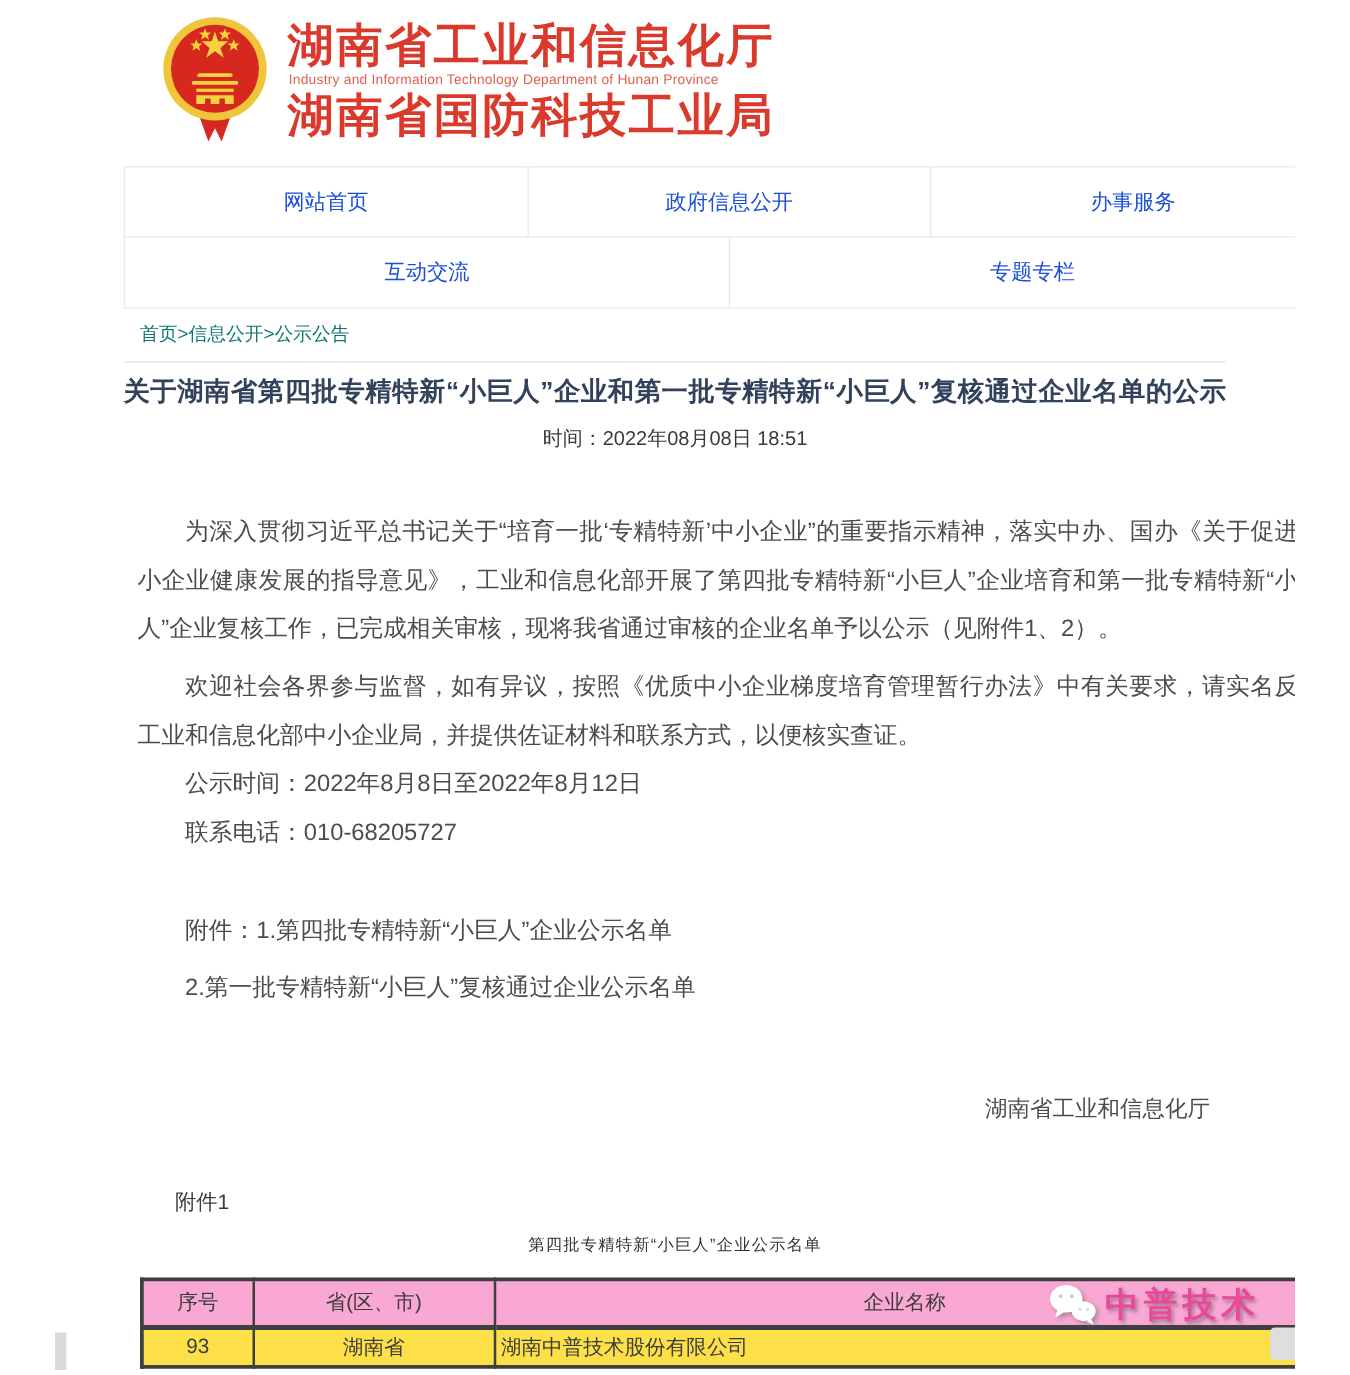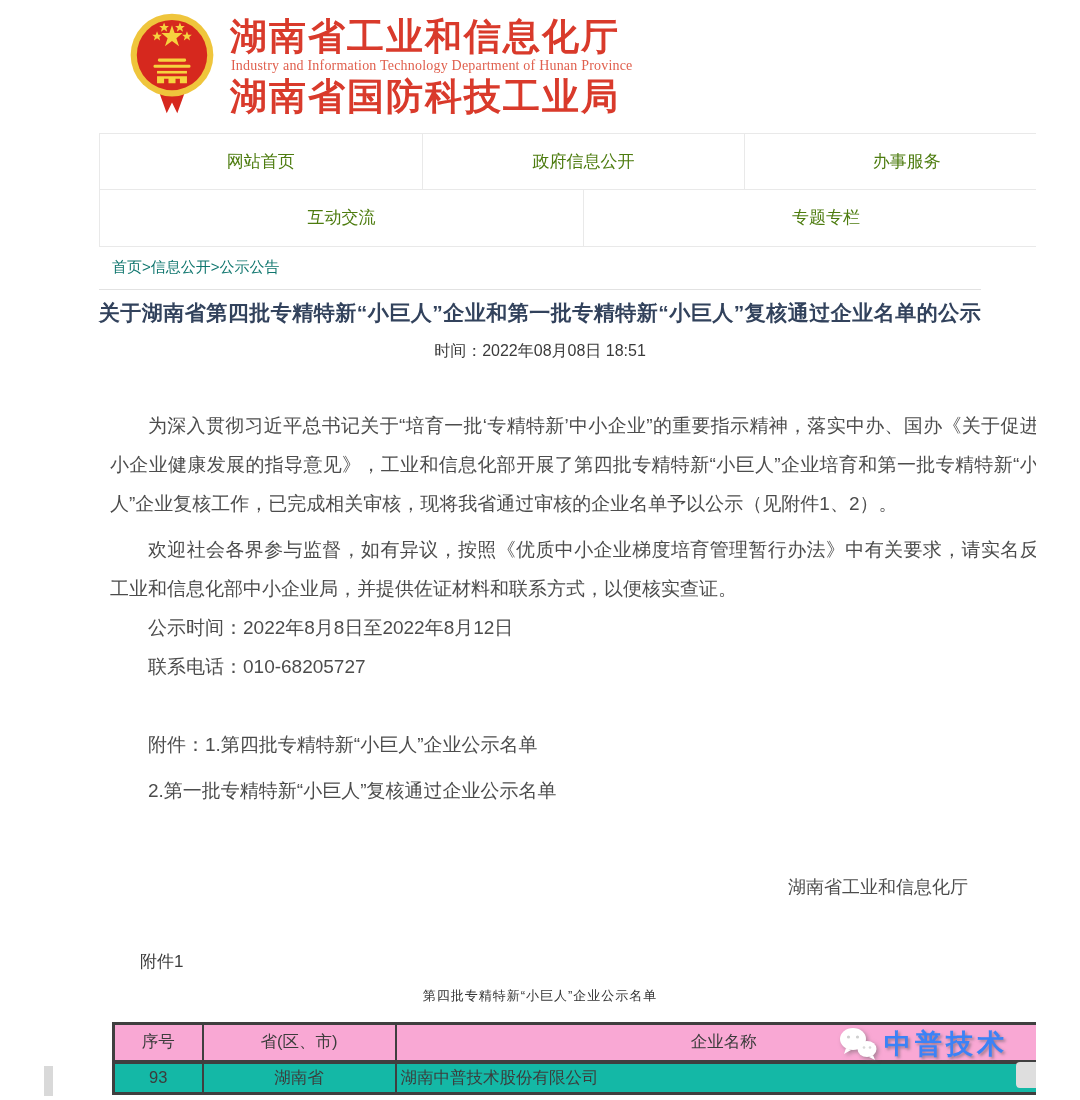--- a/index.html
+++ b/index.html
@@ -5,28 +5,28 @@
   * { margin:0; padding:0; box-sizing:border-box; }
   html,body { background:#ffffff; }
   body { font-family:"Liberation Sans","DejaVu Sans",sans-serif; }
   .page { position:relative; width:992px; height:1100px; margin:0 auto; background:#ffffff; overflow:hidden; }
 
   
   .site-header { position:absolute; left:0; top:0; width:100%; height:132px; background:#fff; }
   .emblem { position:absolute; left:84px; top:8px; width:88px; height:110px; }
   .org-block { position:absolute; left:186px; top:16px; }
   .org-cn { font-size:37px; font-weight:700; color:#d93a2b; letter-spacing:2px; line-height:1.12; white-space:nowrap; }
-  .org-en { font-size:14px; color:#e0604e; letter-spacing:0.2px; margin:1px 16px 2px 1px; white-space:nowrap;font-family:Liberation Serif, serif; }
+  .org-en { font-size:11px; color:#e0604e; letter-spacing:0.2px; margin:1px 16px 2px 1px; white-space:nowrap; }
 
   
   .main-nav { position:absolute; left:55px; top:133px; width:970px; border:1px solid #e9e9e9; }
   .nav-row { display:grid; }
   .nav-row-3 { grid-template-columns:repeat(3,1fr); }
   .nav-row-2 { grid-template-columns:repeat(2,1fr); }
-  .nav-cell { height:56px; line-height:56px; text-align:center; font-size:17px; color:#4d7c0f;
+  .nav-cell { height:56px; line-height:56px; text-align:center; font-size:17px; color:#1d4ed8;
               border-right:1px solid #e9e9e9; cursor:pointer; }
   .nav-cell:last-child { border-right:none; }
   .nav-row-3 .nav-cell { border-bottom:1px solid #e9e9e9; }
 
   
   .breadcrumb { position:absolute; left:68px; top:258px; font-size:15px; color:#0f766e; cursor:pointer; }
   .rule { position:absolute; left:55px; right:55px; top:289px; border-top:1px solid #e2e2e2; }
   .doc-title { position:absolute; left:30px; right:30px; top:299px; text-align:center;
                font-size:21px; font-weight:700; color:#32425c; letter-spacing:0.5px; white-space:nowrap; }
   .doc-time { position:absolute; left:0; width:100%; top:341px; text-align:center; font-size:16px; color:#3a3a3a; }
@@ -45,27 +45,27 @@
   .sig-date { padding-right:28px; }
 
   
   .att-label { position:absolute; left:96px; top:950px; font-size:17px; color:#3c3c3c; }
   .table-title { position:absolute; left:0; width:100%; top:987px; text-align:center;
                  font-size:13px; font-weight:400; color:#333; letter-spacing:1px; }
   .list-table { position:absolute; left:68px; top:1022px; width:942px; border-collapse:collapse;
                 border:3px solid #3f3f3f; font-size:16.5px; color:#3c3c3c; }
   .list-table th { font-weight:400; height:38px; border:2px solid #3f3f3f; border-bottom:4px solid #3f3f3f;
                    text-align:center; background:#f9a8d4; }
-  .list-table td { height:32px; border:2px solid #3f3f3f; text-align:center; background:#14b8a6; }
+  .list-table td { height:32px; border:2px solid #3f3f3f; text-align:center; background:#fde047; }
   .list-table td.name { text-align:left; padding-left:4px; }
   .col-no { width:89px; } .col-prov { width:193px; }
 
   
   .watermark { position:absolute; top:1026px; right:28px; display:flex; align-items:center; gap:6px;
-               color:#3b82f6; font-size:27px; font-weight:700; letter-spacing:4px;
+               color:#ec4899; font-size:27px; font-weight:700; letter-spacing:4px;
                text-shadow:2px 2px 3px rgba(90,90,90,0.55); pointer-events:none; }
   .wm-icon { width:40px; height:36px; filter:drop-shadow(2px 2px 2px rgba(90,90,90,0.5)); }
 
   
   .edge-block { position:absolute; background:#d9d9d9; }
   .edge-left { left:0; top:1066px; width:9px; height:30px; }
   .edge-right { right:0; top:1062px; width:20px; height:26px; border-radius:4px 0 0 4px; background:#dedede; }
 </style>
 </head>
 <body>

